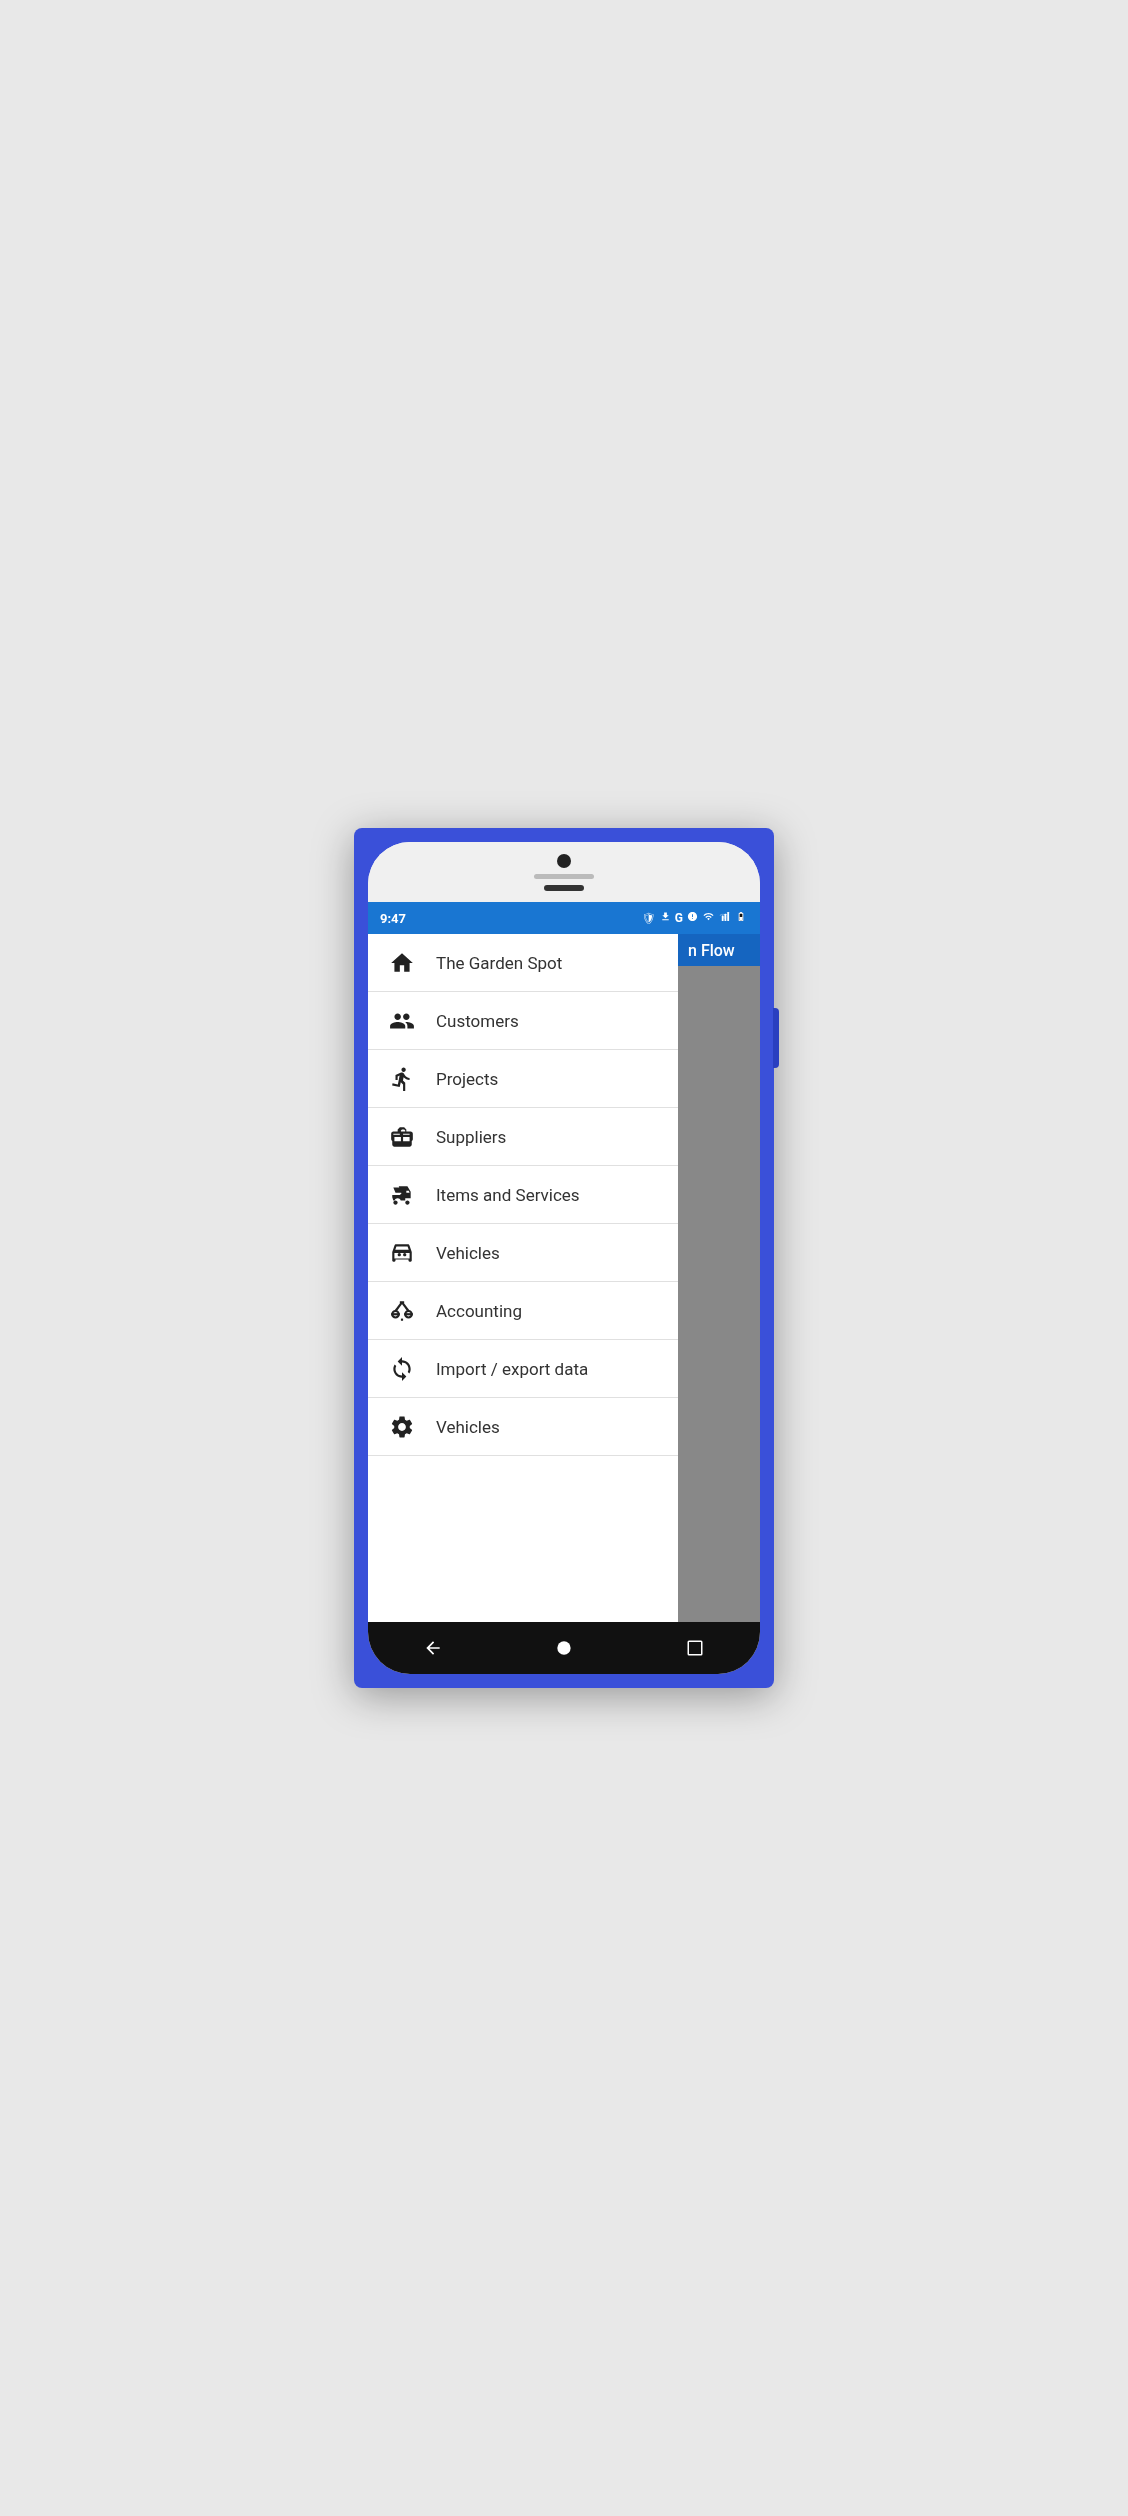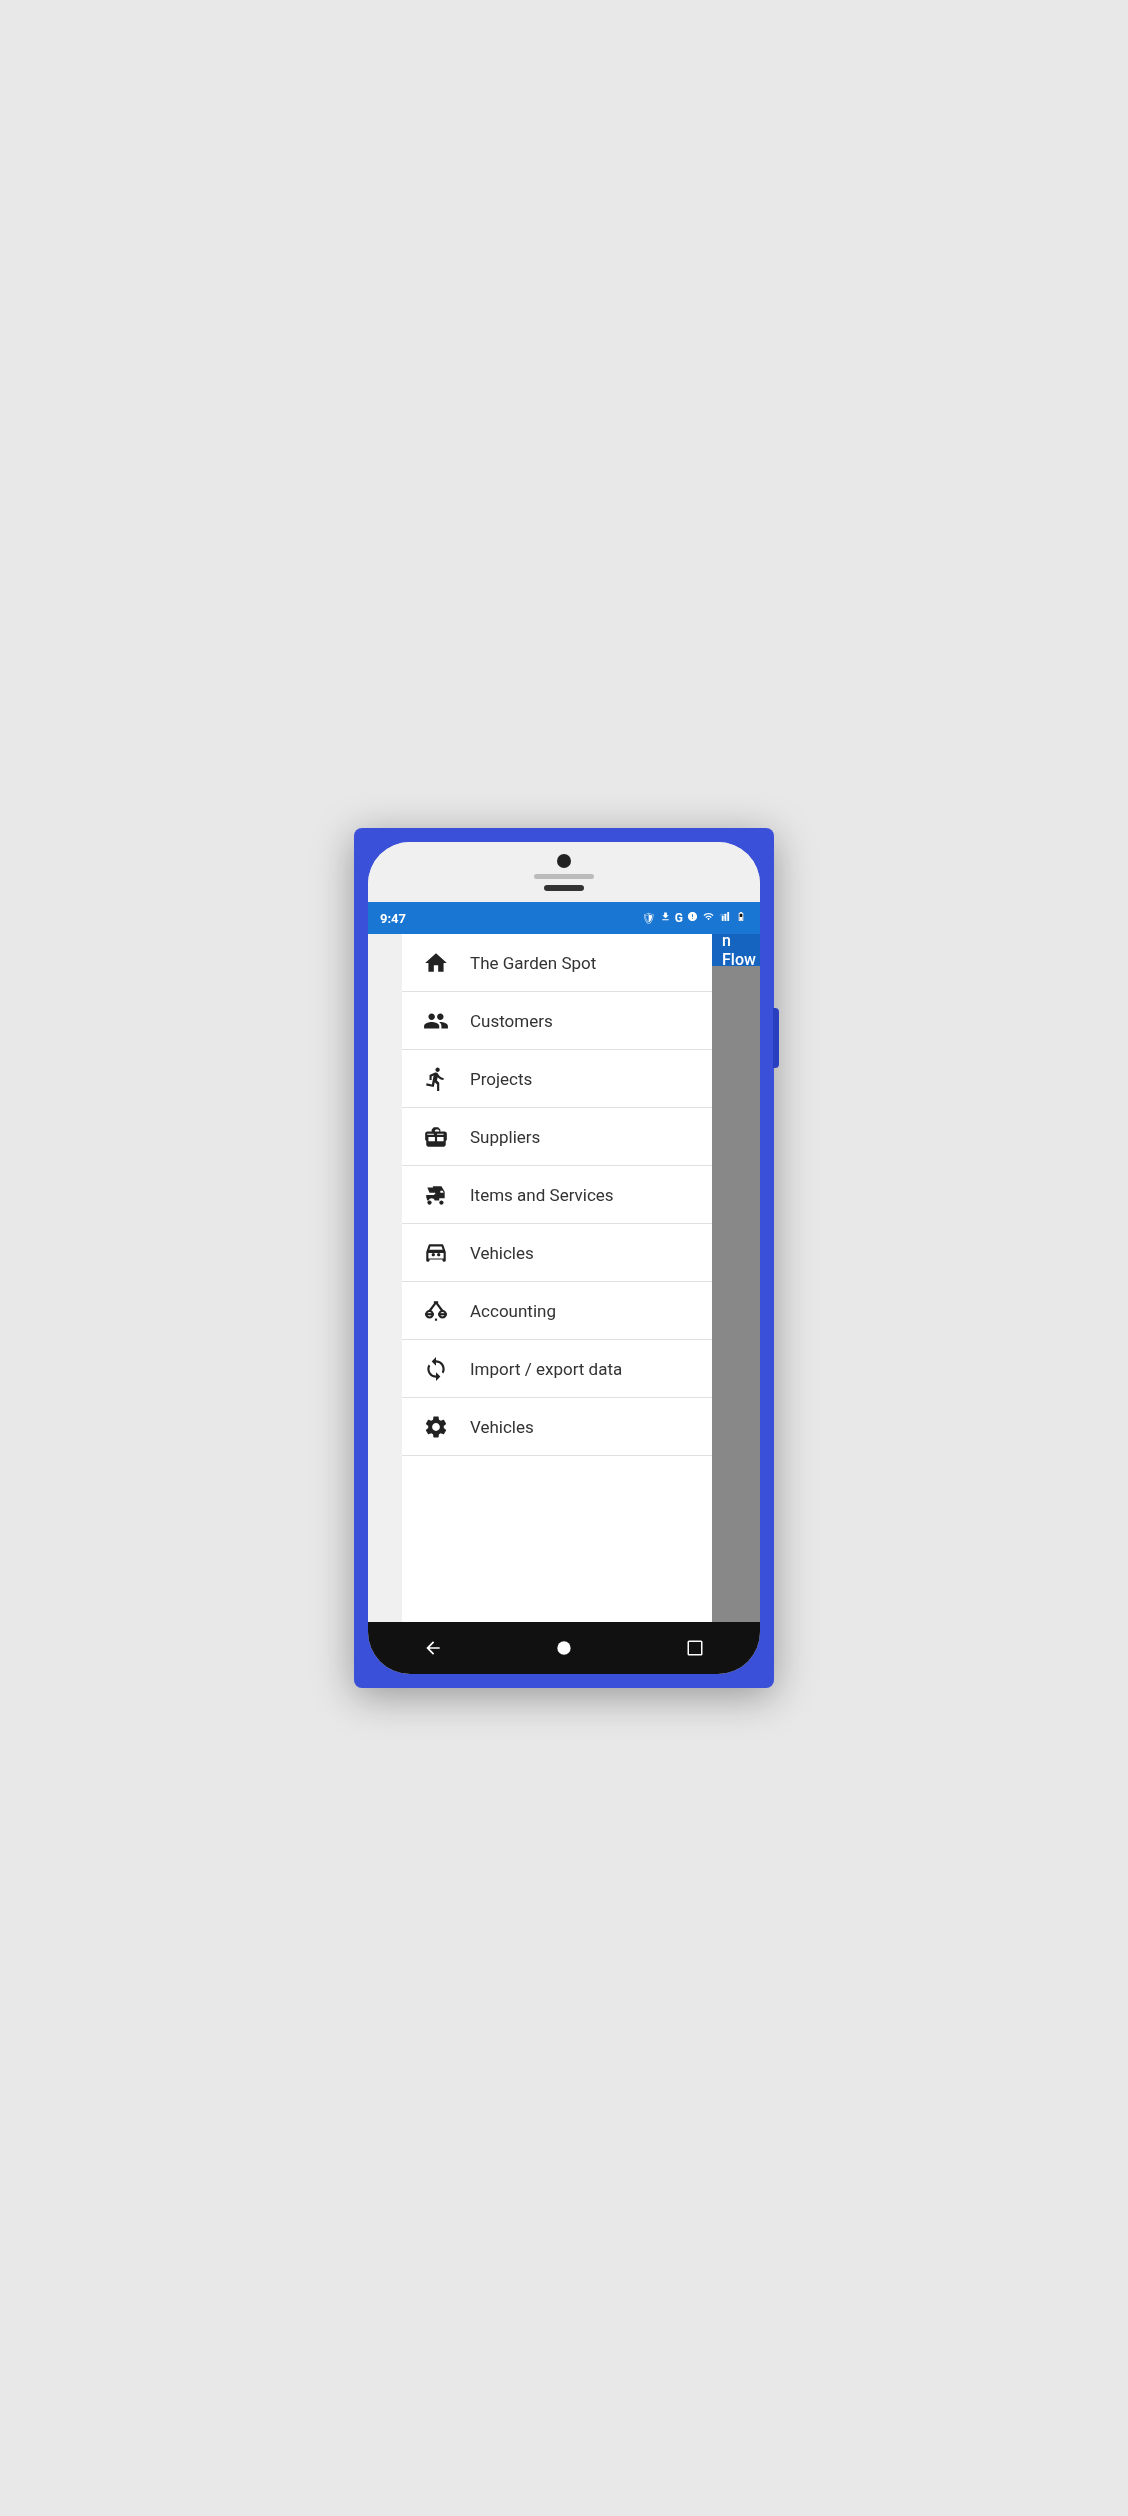--- a/index.html
+++ b/index.html
@@ -115,21 +115,20 @@
     
     .drawer {
       width: 310px;
       background: white;
       height: 100%;
       display: flex;
       flex-direction: column;
       overflow-y: auto;
       z-index: 10;
       flex-shrink: 0;
-      margin-left: 34px;
     }
 
     .drawer-item {
       display: flex;
       align-items: center;
       padding: 0 16px;
       height: 58px;
       border-bottom: 1px solid #e0e0e0;
       cursor: pointer;
     }

